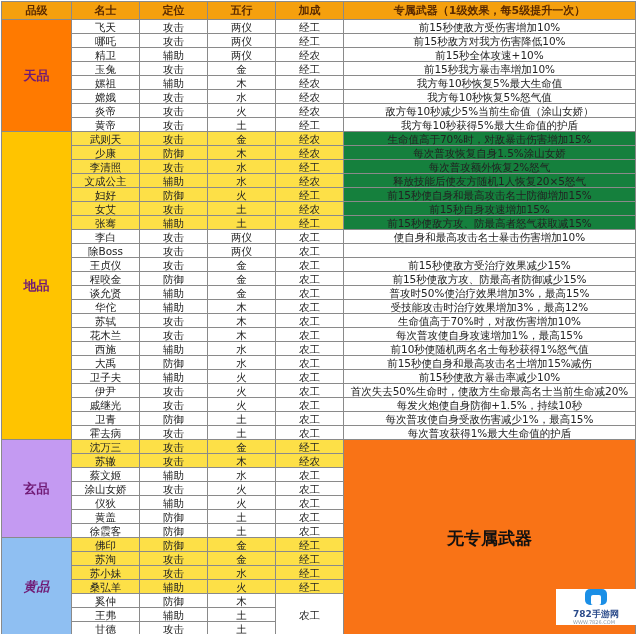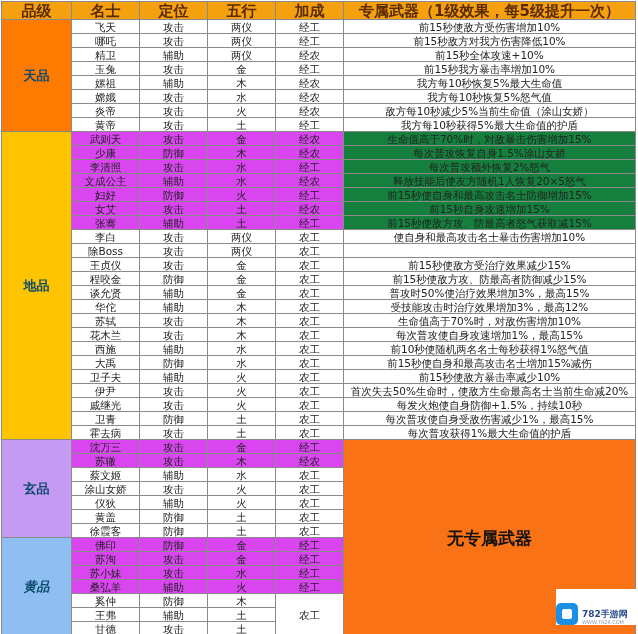--- a/index.html
+++ b/index.html
@@ -1,28 +1,28 @@
 <!DOCTYPE html>
 <html><head>
 <meta charset="utf-8">
 <style>
   html, body { margin:0; padding:0; background:#ffffff; }
   body { width:638px; height:634px; overflow:hidden; position:relative;
          font-family:"DejaVu Sans", "Liberation Sans", sans-serif; color:#222; }
   table { border-collapse:collapse; position:absolute; left:1px; top:1px; table-layout:fixed; }
   th, td { border:1px solid #8a8a8a; padding:0; text-align:center; vertical-align:middle;
            font-size:10.5px; line-height:12px; white-space:nowrap; overflow:hidden; }
-  th { height:17px; background:#f5a00e; color:#5a2a00; font-weight:bold; font-size:15px; }
+  th { height:17px; background:#f5a00e; color:#5a2a00; font-weight:bold; font-size:11px; }
   td { height:13px; }
-  td.tier { font-weight:bold; font-size:13px; color:#0c4a6e;margin-left:12px; }
-  tr.hl td.c { background:#d946ef; }
+  td.tier { font-weight:bold; font-size:13px; color:#701a75;margin-left:12px; }
+  tr.hl td.c { background:#fde047; }
   td.weapon.hl { background:#15803d; }
   td.none { background:#f97316; font-size:17px; font-weight:bold; color:#111; }
   .logo { position:absolute; left:556px; top:589px; width:80px; height:36px;
-          background:#ffffff; display:flex; align-items:flex-end; gap:4px; }
+          background:#ffffff; display:flex; align-items:center; gap:4px;flex-direction:column; }
   .logo-icon { width:22px; height:22px; border-radius:5px; background:#1b8fe6; position:relative; }
   .logo-icon::after { content:""; position:absolute; left:6px; top:6px; width:10px; height:10px;
           background:#ffffff; border-radius:2px; }
   .logo-text { display:flex; flex-direction:column; }
   .logo-name { font-size:9px; font-weight:bold; color:#2a4a8a; line-height:10px; }
   .logo-url { font-size:5px; color:#8899aa; line-height:6px; }
 </style>
 </head>
 <body>
 

